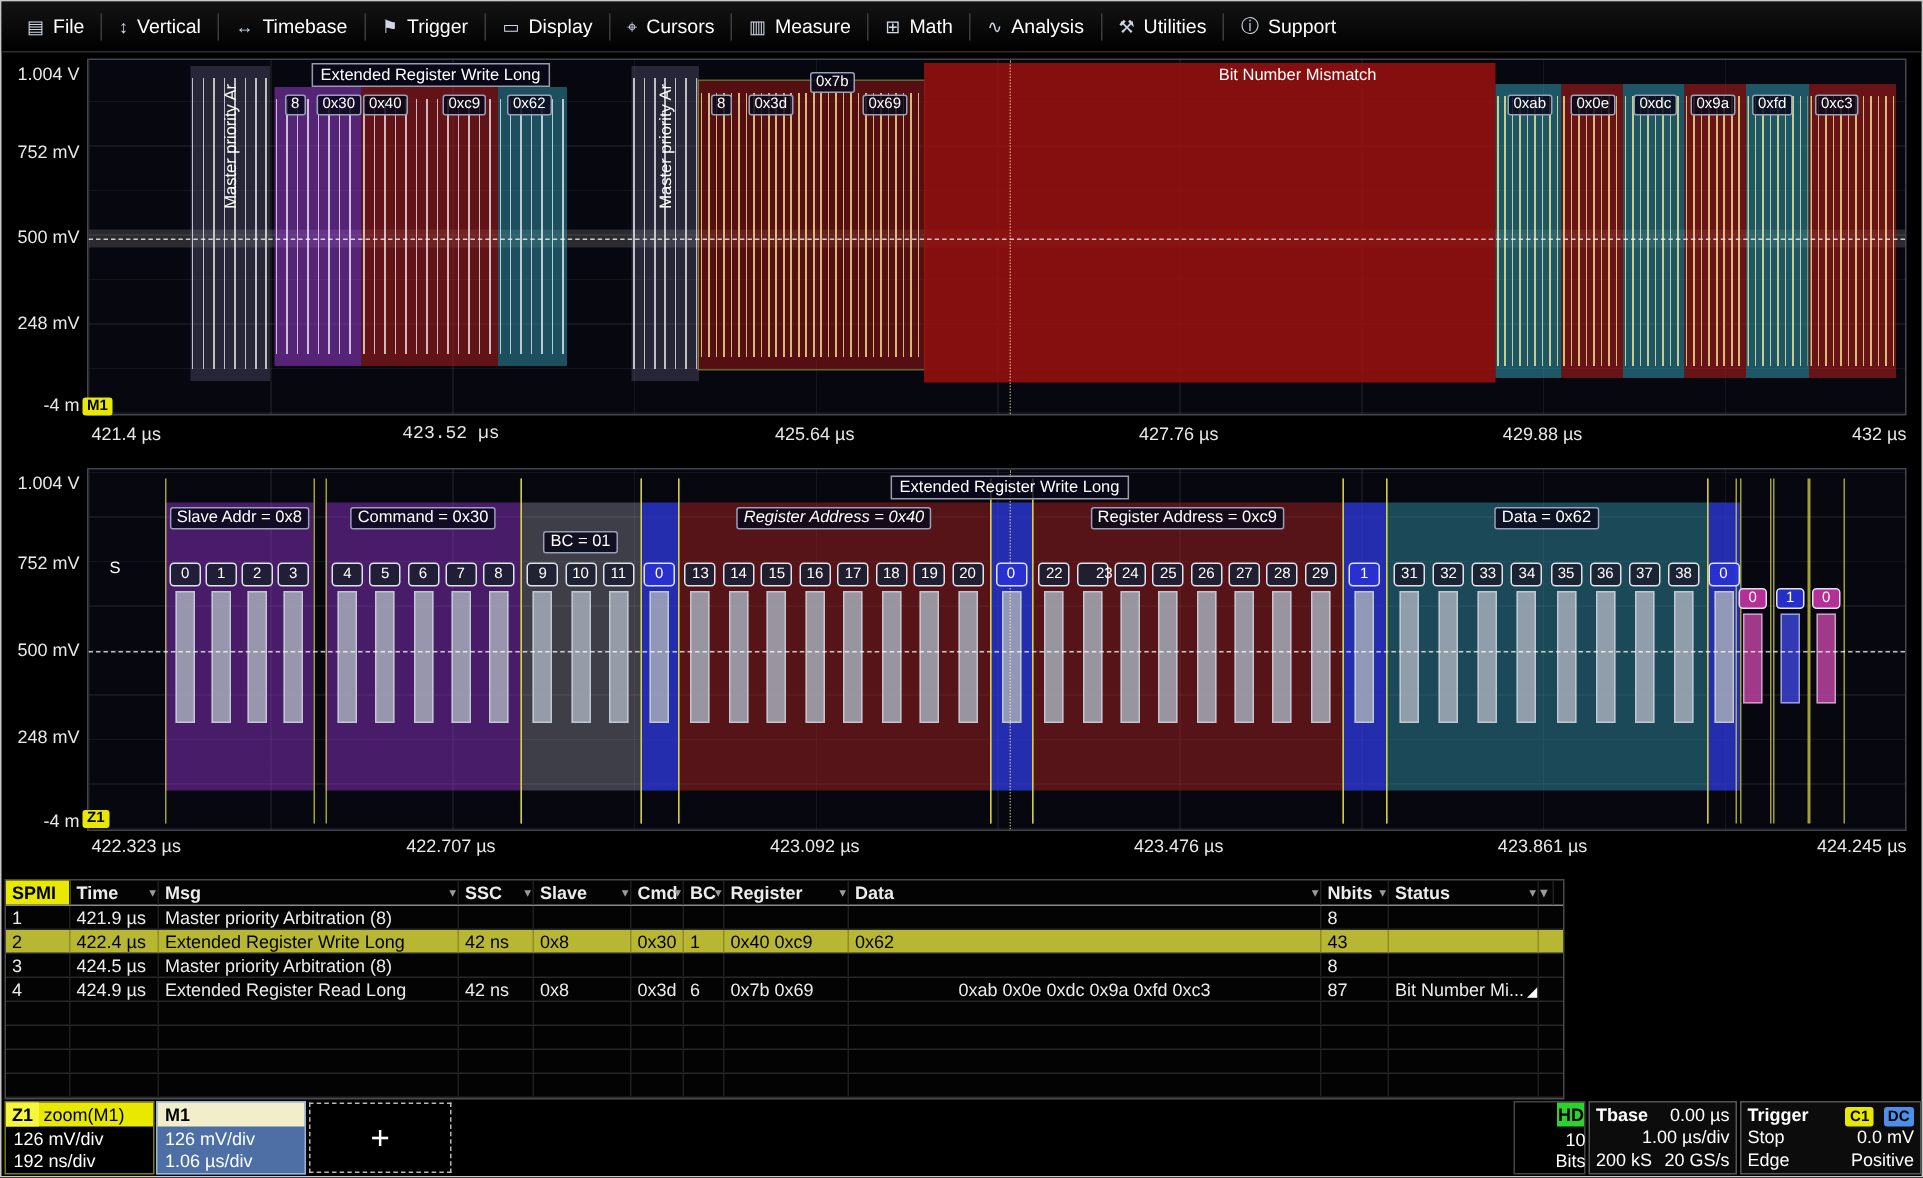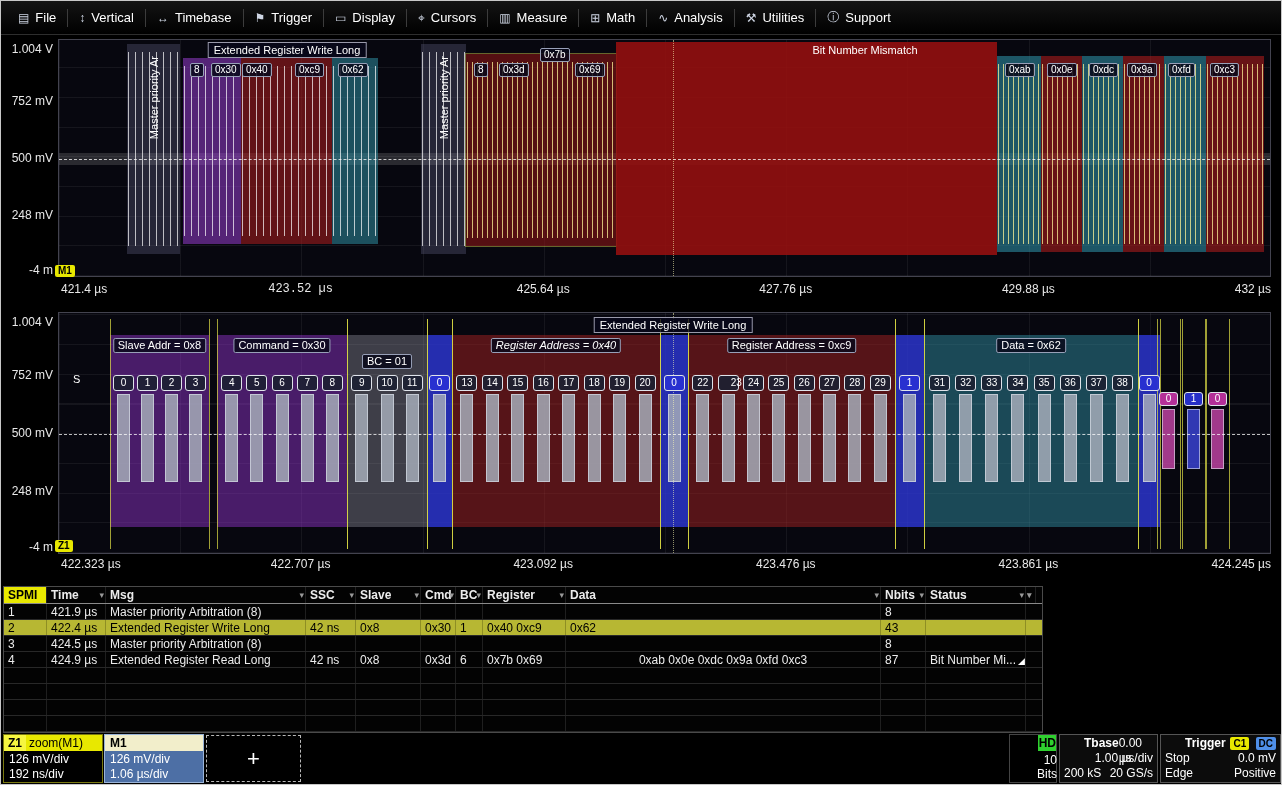--- a/index.html
+++ b/index.html
@@ -89,21 +89,21 @@
   #m1box .desc-head{background:#f2eecb;color:#000;padding:0 5px;font-weight:bold;}
   #m1box .desc-body{color:#fff;}
   .addtrace{position:absolute;left:205px;top:734px;width:95px;height:47px;border:1px dashed #b8b8b8;
     color:#fff;font-size:22px;display:flex;align-items:center;justify-content:center;z-index:2;}
   #hdbox{left:1008px;width:48px;border:1px solid #444;text-align:right;padding-left:28px;}
   #hdbox .desc-head{background:#2fd02f;color:#000;font-weight:bold;}
   #hdbox .desc-body{align-items:center;justify-content:center;}
   #tbasebox{left:1058px;width:99px;border:1px solid #555;background:#0c0c0c;padding:1px 4px;}
   #trigbox{left:1159px;width:121px;border:1px solid #555;background:#0c0c0c;padding:1px 4px;}
   .drow{display:flex;justify-content:space-between;height:15px;line-height:15px;font-size:12px;}
-  .drow .bold{font-weight:bold;margin-left:20px;}
+  .drow .bold{font-weight:bold;}
   .drow.right{justify-content:flex-end;}
   .minibadge{display:inline-block;padding:0 3px;border-radius:2px;font-size:10px;font-weight:bold;line-height:13px;margin-left:3px;}
   .badge-c1{background:#e8e800;color:#000;}
   .badge-dc{background:#4f8fe8;color:#000;}
 </style>
 </head>
 <body>
 
 <div id="screen">
 

